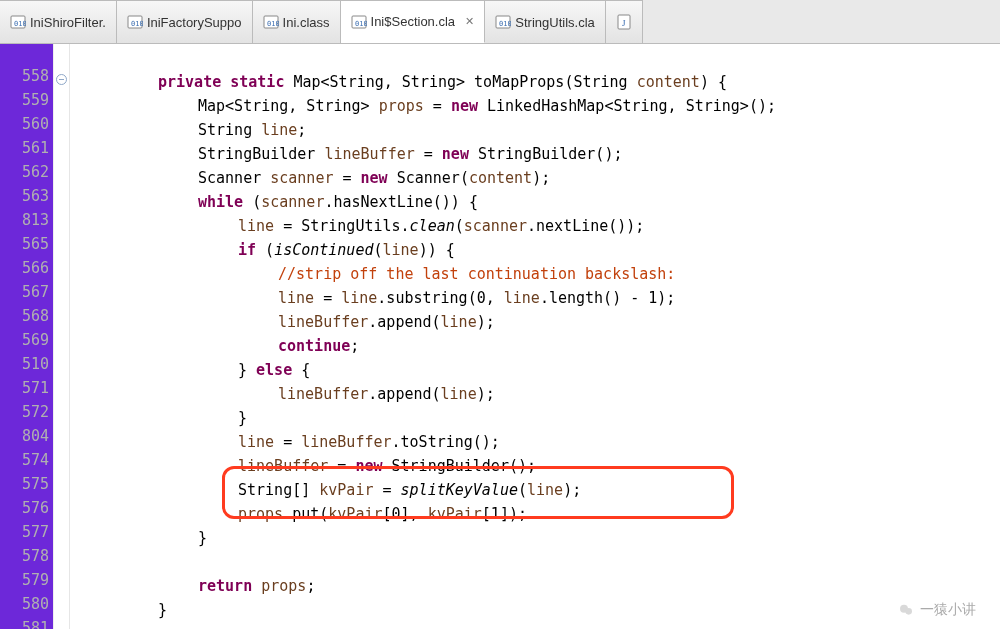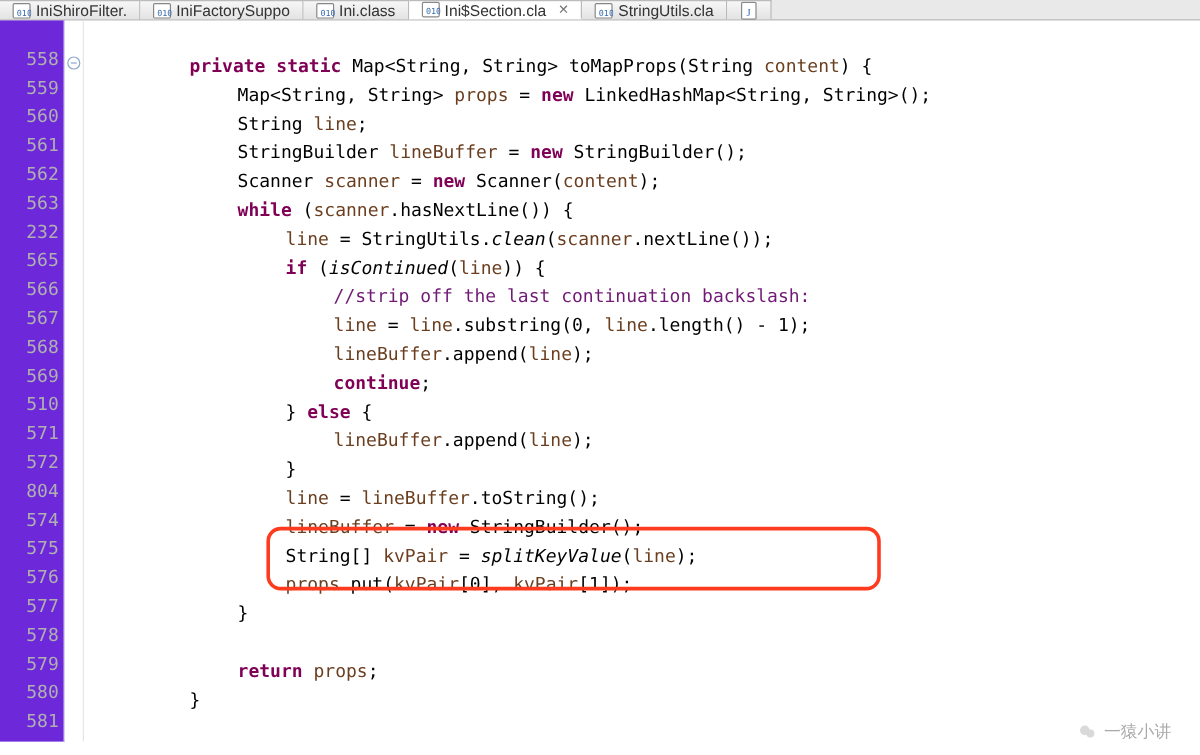--- a/index.html
+++ b/index.html
@@ -1,19 +1,19 @@
 <!DOCTYPE html>
 <html><head>
   <meta charset="utf-8">
   <style>
     * { box-sizing: border-box; margin: 0; padding: 0; }
     body { font-family: Monaco, Menlo, Consolas, monospace; font-size: 15px; background: #fff; width: 1000px; height: 629px; overflow: hidden; position: relative; }
 
     
-    .tab-bar { display: flex; height: 17px; border-bottom: 1px solid #bbb; background: #e9e9e9; font-family: -apple-system, "Helvetica Neue", Arial, sans-serif; font-size: 13px; color: #333; user-select: none; }
+    .tab-bar { display: flex; height: 44px; border-bottom: 1px solid #bbb; background: #e9e9e9; font-family: -apple-system, "Helvetica Neue", Arial, sans-serif; font-size: 13px; color: #333; user-select: none; }
     .tab { display: flex; align-items: center; gap: 4px; padding: 0 10px; height: 100%; border-right: 1px solid #bbb; border-top: 1px solid #bbb; background: linear-gradient(#f7f7f7, #e3e3e3); cursor: default; white-space: nowrap; }
     .tab.active { background: #fff; border-bottom: 1px solid #fff; margin-bottom: -1px; }
     .tab .file-icon svg { width: 16px; height: 16px; display: block; }
     .tab .close-icon { margin-left: 6px; font-size: 11px; color: #777; }
     .tab.last { flex: 0 0 24px; justify-content: center; }
 
     
     .editor { display: flex; height: calc(100% - 28px); position: relative; font-variant-ligatures: none; }
     .gutter { background: #6d28d9; color: #b0b0b0; text-align: right; padding: 20px 4px 0 6px; border-right: 1px solid #eee; font-size: 15px; line-height: 24px; width: 54px; flex: 0 0 54px; }
     .gutter .ln { height: 24px; position: relative; }
@@ -24,21 +24,21 @@
 
     .code { flex: 1; padding: 2px 0 6px 8px; line-height: 24px; white-space: pre; overflow: hidden; position: relative; }
     .code .line { height: 24px; position: relative; }
 
     
     .kw  { color: #7f0055; font-weight: bold; }
     .typ { color: #000; }
     .var { color: #6a3e1f; }
     .mth { color: #000; }
     .mi  { color: #000; font-style: italic; }
-    .cmt { color: #701a75; }
+    .cmt { color: #c2410c; }
     .pun { color: #000; }
 
     
     .hl-box { position: absolute; border: 3px solid #ff3b1f; border-radius: 12px; pointer-events: none; }
 
     
     .watermark { position: absolute; right: 24px; bottom: 10px; display: flex; align-items: center; gap: 6px; color: #aaa; font-family: -apple-system, "Helvetica Neue", Arial, sans-serif; font-size: 14px; }
     .watermark .wm-icon svg { width: 16px; height: 16px; display: block; opacity: .55; }
   </style>
 </head>
@@ -102,21 +102,21 @@
 </div>
 
 <div class="editor">
   <div class="gutter" id="gutter">
       <div class="ln">558</div>
       <div class="ln">559</div>
       <div class="ln">560</div>
       <div class="ln">561</div>
       <div class="ln">562</div>
       <div class="ln">563</div>
-      <div class="ln">232</div>
+      <div class="ln">813</div>
       <div class="ln">565</div>
       <div class="ln">566</div>
       <div class="ln">567</div>
       <div class="ln">568</div>
       <div class="ln">569</div>
       <div class="ln">510</div>
       <div class="ln">571</div>
       <div class="ln">572</div>
       <div class="ln">804</div>
       <div class="ln">574</div>

